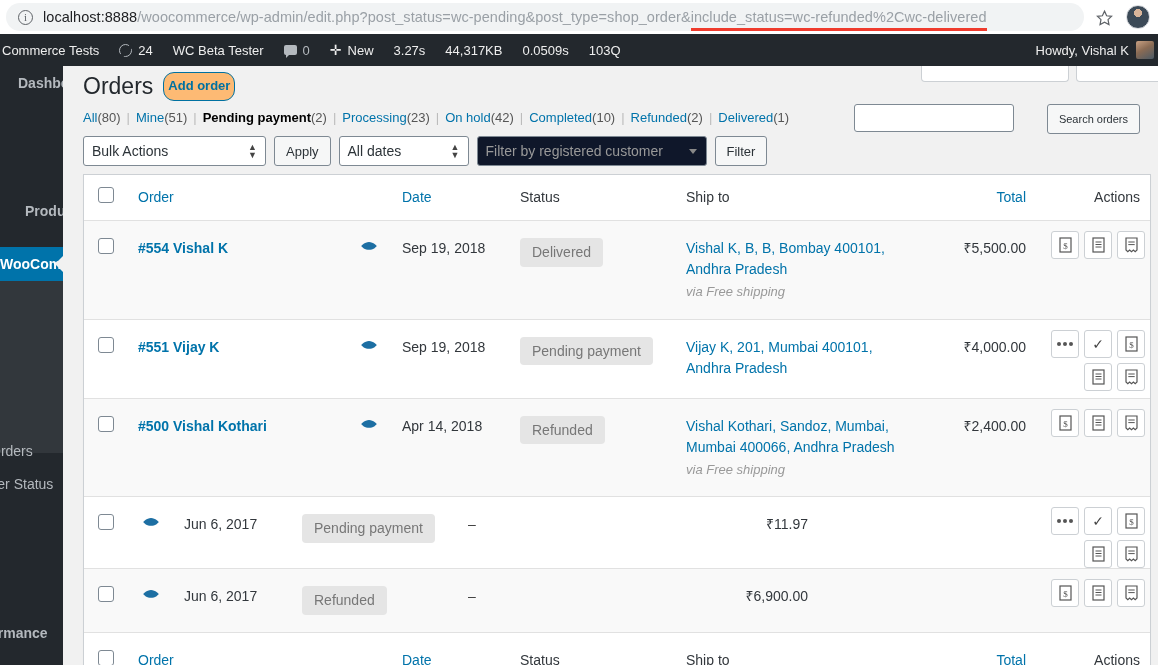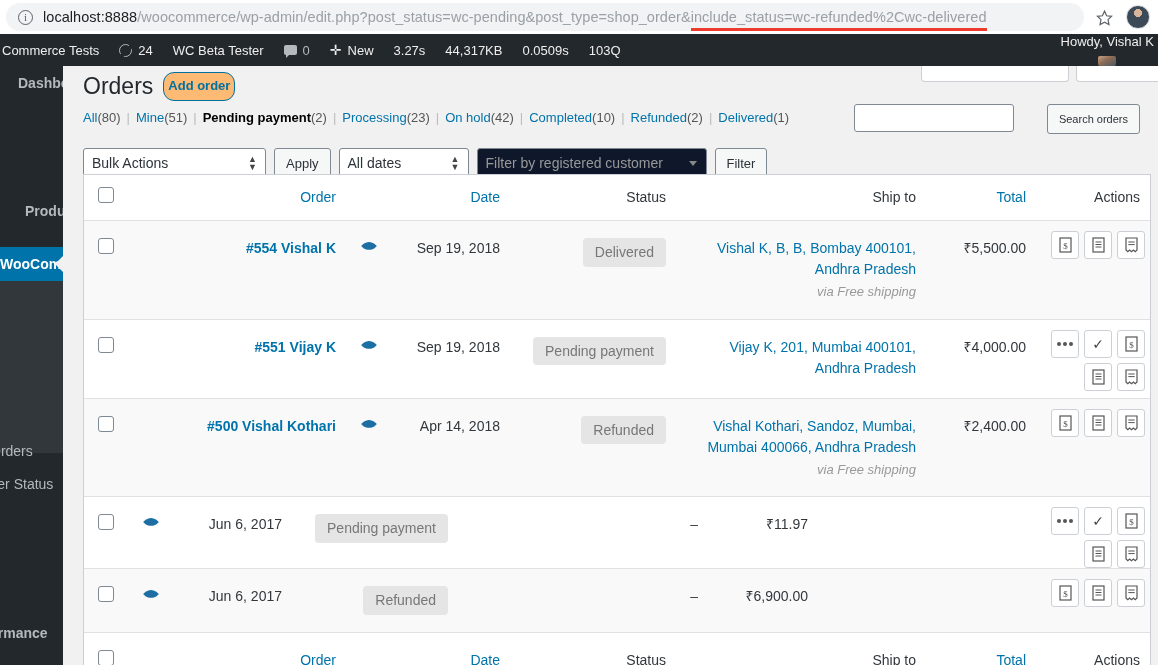--- a/index.html
+++ b/index.html
@@ -57,21 +57,21 @@
     font-size: 13px;
   }
   .ab-items { display: flex; align-items: center; margin-left: -8px; }
   .ab-item {
     display: flex; align-items: center; gap: 6px;
     padding: 0 10px; height: 32px; color: #eee; white-space: nowrap;
   }
   .ab-item.muted { color: #b4b9be; }
   .ab-right {
     position: absolute; right: 0; top: 0; height: 32px;
-    display: flex; align-items: center; gap: 7px; padding-right: 4px; flex-direction: column;
+    display: flex; align-items: center; gap: 7px; padding-right: 4px;
   }
   .ab-avatar {
     width: 18px; height: 18px; border-radius: 2px;
     background: linear-gradient(150deg,#c9a183,#8a6b54 45%,#4b5a66);
   }
   .ab-ico { font-size: 14px; line-height: 1; }
   .sync-ico {
     width: 13px; height: 13px; border: 1.6px solid #b4b9be; border-radius: 50%;
     position: relative;
   }
@@ -162,21 +162,21 @@
   .search-btn {
     position: absolute; right: 18px; top: 38px;
     height: 30px; padding: 0 11px;
     font-size: 11px; color: #2c3338; background: #f6f7f7;
     border: 1px solid #7e8993; border-radius: 3px; cursor: pointer;
   }
 
   
   .tablenav {
     position: absolute; left: 20px; top: 70px;
-    display: flex; align-items: center; gap: 8px; margin-top: 12px;
+    display: flex; align-items: center; gap: 8px;
   }
   .wp-select {
     height: 30px; border: 1px solid #7e8993; border-radius: 3px;
     background: #fff; font-size: 14px; color: #2c3338;
     padding: 0 26px 0 8px; display: flex; align-items: center;
     position: relative; cursor: pointer;
   }
   .wp-select .arrows {
     position: absolute; right: 8px; top: 50%; margin-top: -8px;
     font-size: 9px; color: #444; line-height: 8px;
@@ -210,21 +210,20 @@
     display: flex; align-items: flex-start;
     border-bottom: 1px solid #e1e1e1;
     position: relative;
   }
   .trow.alt { background: #f9f9f9; }
   .thead-row { border-bottom: 1px solid #e1e1e1; }
   .thead-row .cell { padding-top: 12px; padding-bottom: 12px; }
   .cell {
     padding: 17px 10px; font-size: 14px; color: #32373c;
     line-height: 1.5;
-    text-align: right;
   }
   .c-cb    { width: 44px; padding-left: 14px; padding-right: 0; }
   .c-order { width: 218px; }
   .c-eye   { width: 46px; text-align: center; padding-left: 0; padding-right: 0; }
   .c-date  { width: 118px; }
   .c-status{ width: 166px; }
   .c-ship  { width: 250px; }
   .c-total { width: 110px; text-align: right; }
   .c-act   { flex: 1; }
 

